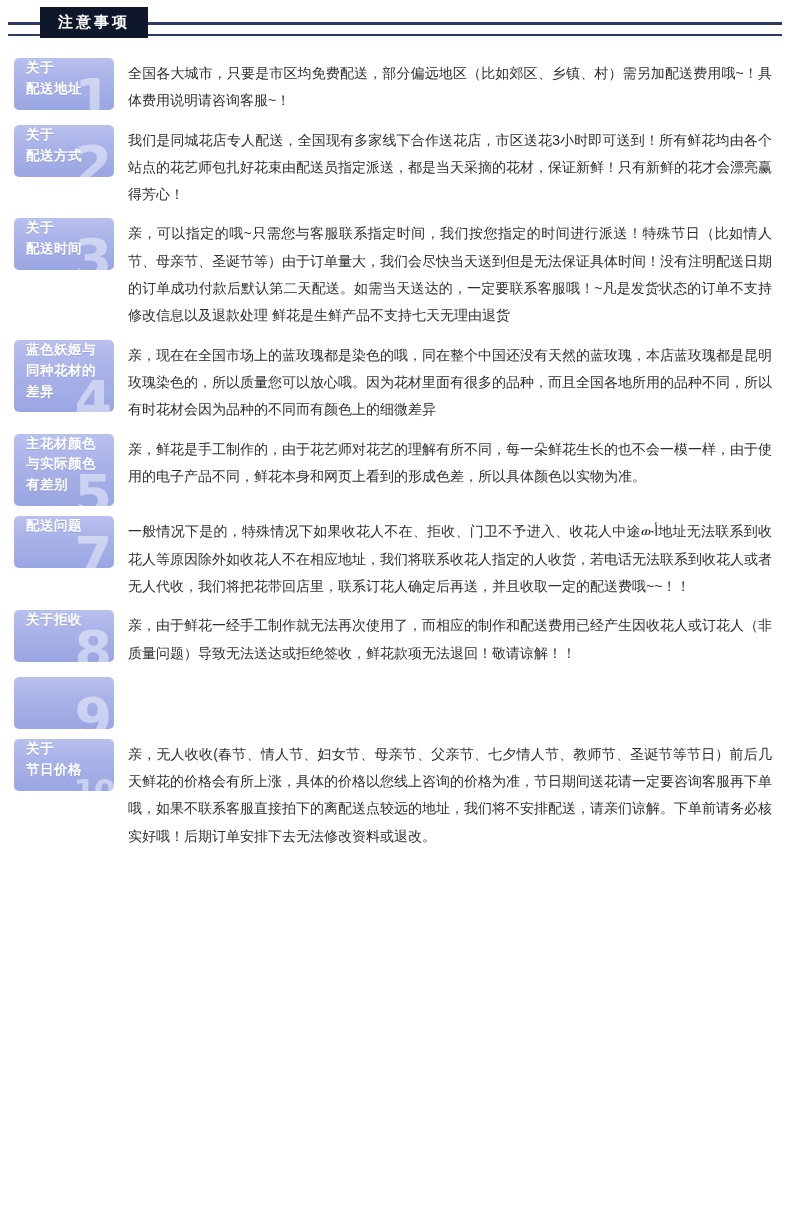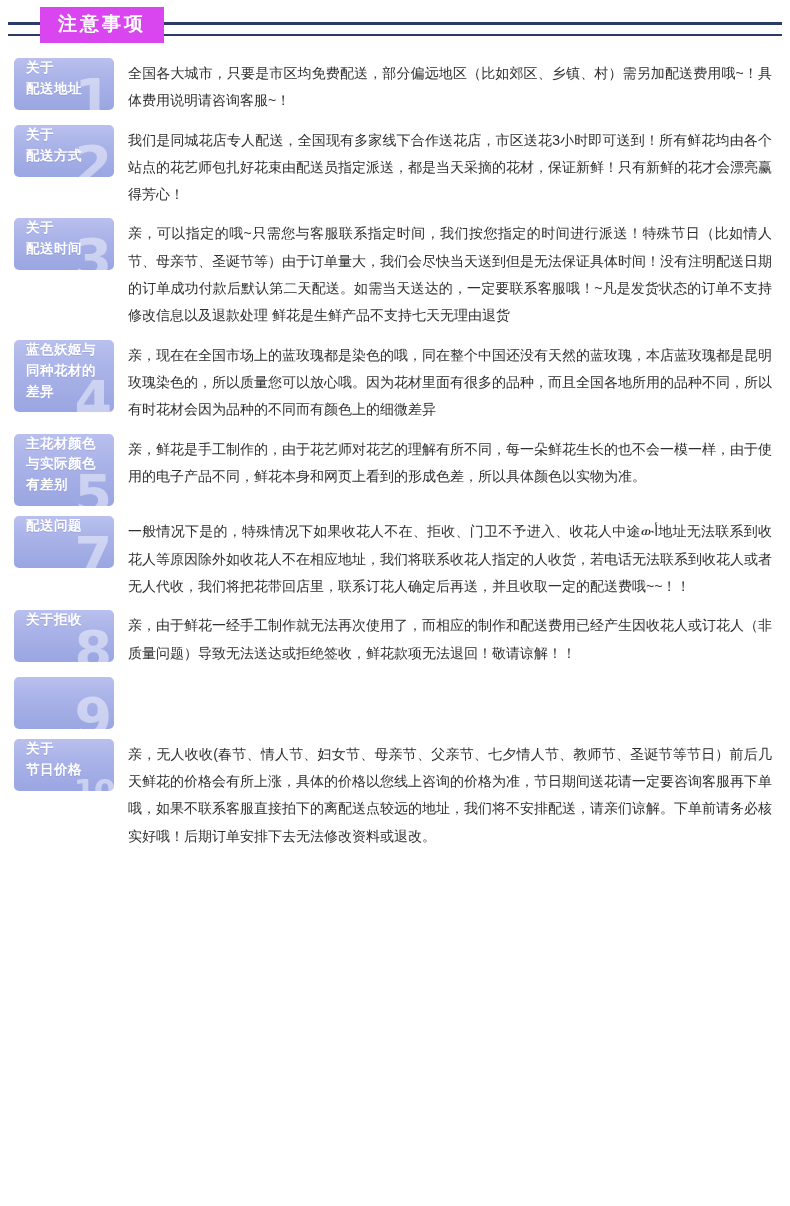--- a/index.html
+++ b/index.html
@@ -35,23 +35,23 @@
   }
   .header-rule.second {
     top: 34px;
     height: 2px;
     background: #2b3a67;
   }
   .header-badge {
     position: absolute;
     left: 32px;
     top: 7px;
-    background: #d946ef;
+    background: #0f172a;
     color: #ffffff;
-    font-size: 19px;
+    font-size: 15px;
     font-weight: bold;
     letter-spacing: 3px;
     padding: 6px 18px 7px 18px;
     line-height: 1.2;
     z-index: 2;
   }
 
   
   .rows {
     padding: 6px 14px 0 14px;

